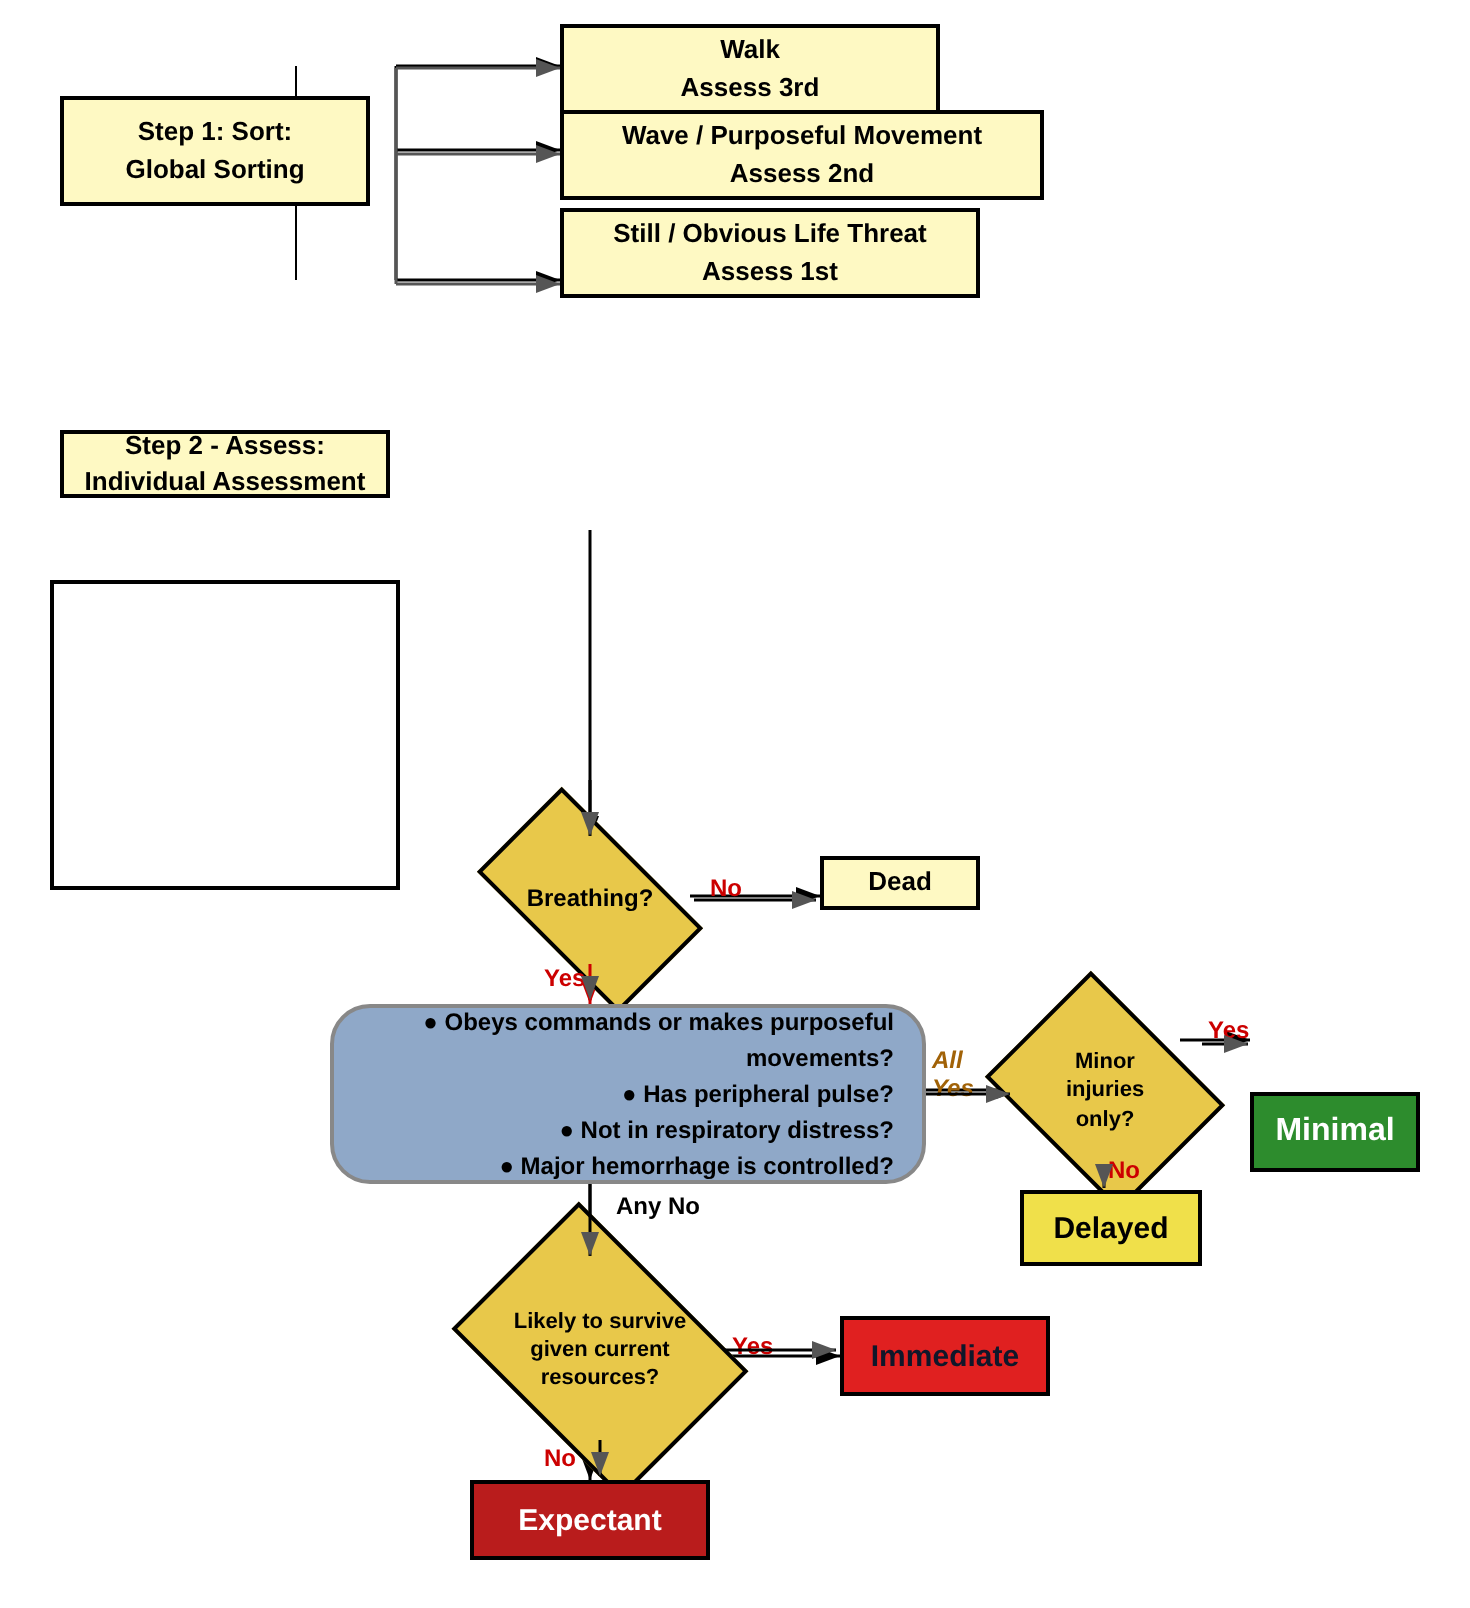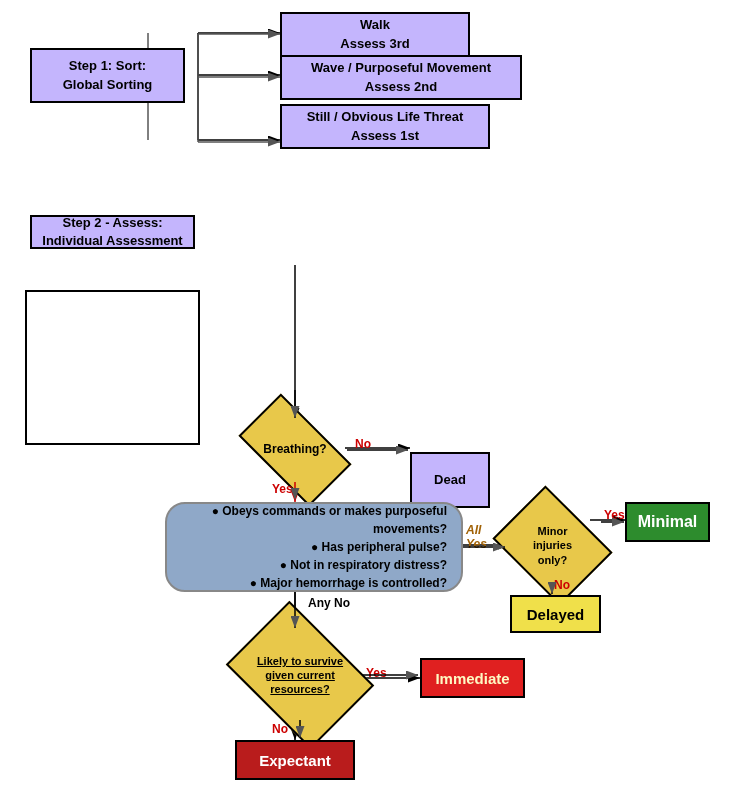--- a/index.html
+++ b/index.html
@@ -14,21 +14,21 @@
     }
     .diagram {
       position: relative;
       width: 735px;
       height: 804px;
     }
     
     .box {
       position: absolute;
       border: 2px solid #000;
-      background: #c4b5fd;
+      background: #fef9c3;
       display: flex;
       align-items: center;
       justify-content: center;
       text-align: center;
       font-weight: bold;
       line-height: 1.4;
     }
     
     .diamond-wrap {
       position: absolute;
@@ -65,31 +65,32 @@
       line-height: 1.5;
       font-weight: bold;
     }
     
     .outcome-minimal {
       background: #2d8c2d;
       color: #fff;
       border: 2px solid #000;
       font-size: 16px;
       font-weight: bold;
+      margin-top: 44px;
     }
     .outcome-delayed {
       background: #f0e04a;
       color: #000;
       border: 2px solid #000;
       font-size: 15px;
       font-weight: bold;
     }
     .outcome-immediate {
       background: #e02020;
-      color: #fef9c3;
+      color: #0f172a;
       border: 2px solid #000;
       font-size: 15px;
       font-weight: bold;
     }
     .outcome-expectant {
       background: #b91c1c;
       color: #fff;
       border: 2px solid #000;
       font-size: 15px;
       font-weight: bold;
@@ -190,21 +191,21 @@
 
   <div class="diamond-wrap" style="left:245px; top:420px; width:100px; height:60px;">
     <div class="diamond"></div>
     <span class="diamond-text" style="font-size:12px;">Breathing?</span>
   </div>
 
   <div class="arrow-label" style="left:355px; top:437px;">No</div>
 
   <div class="arrow-label" style="left:272px; top:482px;">Yes</div>
 
-  <div class="box" style="left:410px; top:452px; width:80px; height:56px;">
+  <div class="box" style="left:410px; top:428px; width:80px; height:27px;">
     <span>Dead</span>
   </div>
 
   <div class="rounded-box" style="left:165px; top:502px; width:298px; height:90px; font-size:12px;">
     <div>
       <div>● Obeys commands or makes purposeful movements?</div>
       <div>● Has peripheral pulse?</div>
       <div>● Not in respiratory distress?</div>
       <div>● Major hemorrhage is controlled?</div>
     </div>
@@ -228,21 +229,21 @@
   <div class="box outcome-minimal" style="left:625px; top:502px; width:85px; height:40px; display:flex; align-items:center; justify-content:center;">
     <span>Minimal</span>
   </div>
 
   <div class="box outcome-delayed" style="left:510px; top:595px; width:91px; height:38px; display:flex; align-items:center; justify-content:center;">
     <span>Delayed</span>
   </div>
 
   <div class="diamond-wrap" style="left:240px; top:630px; width:120px; height:90px;">
     <div class="diamond"></div>
-    <span class="diamond-text" style="font-size:11px; white-space:pre-line; text-align:center;text-decoration:underline;">Likely to survive
+    <span class="diamond-text" style="font-size:11px; white-space:pre-line; text-align:center;">Likely to survive
 given current
 resources?</span>
   </div>
 
   <div class="arrow-label" style="left:366px; top:666px;">Yes</div>
 
   <div class="arrow-label" style="left:272px; top:722px;">No</div>
 
   <div class="box outcome-immediate" style="left:420px; top:658px; width:105px; height:40px; display:flex; align-items:center; justify-content:center;">
     <span>Immediate</span>

